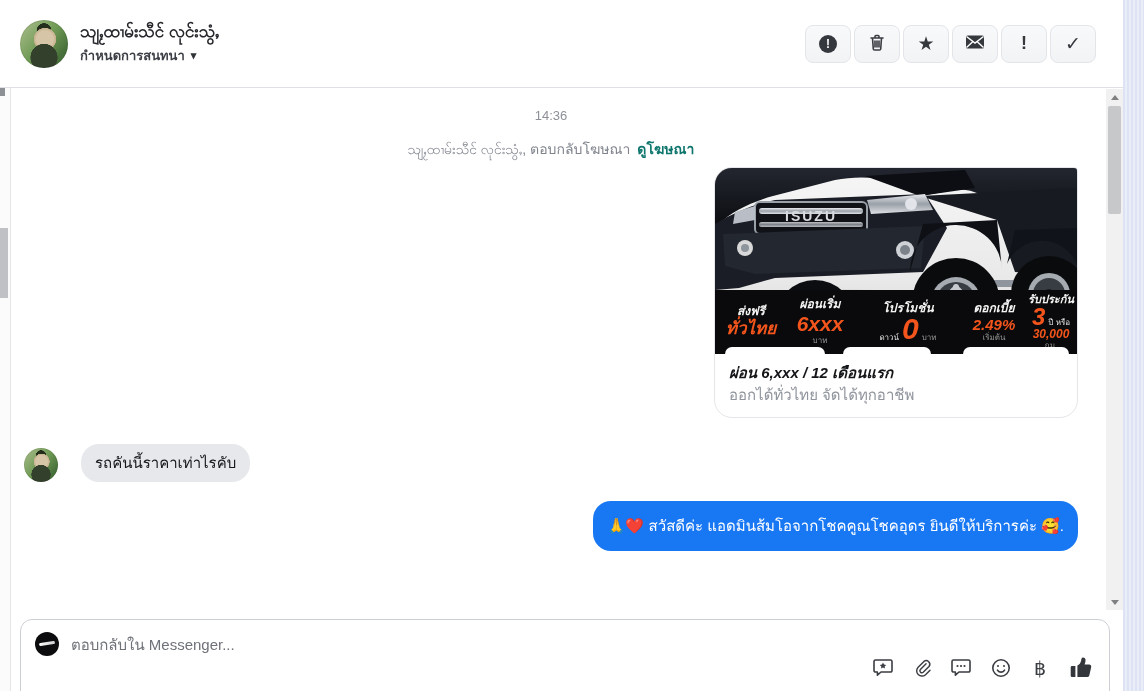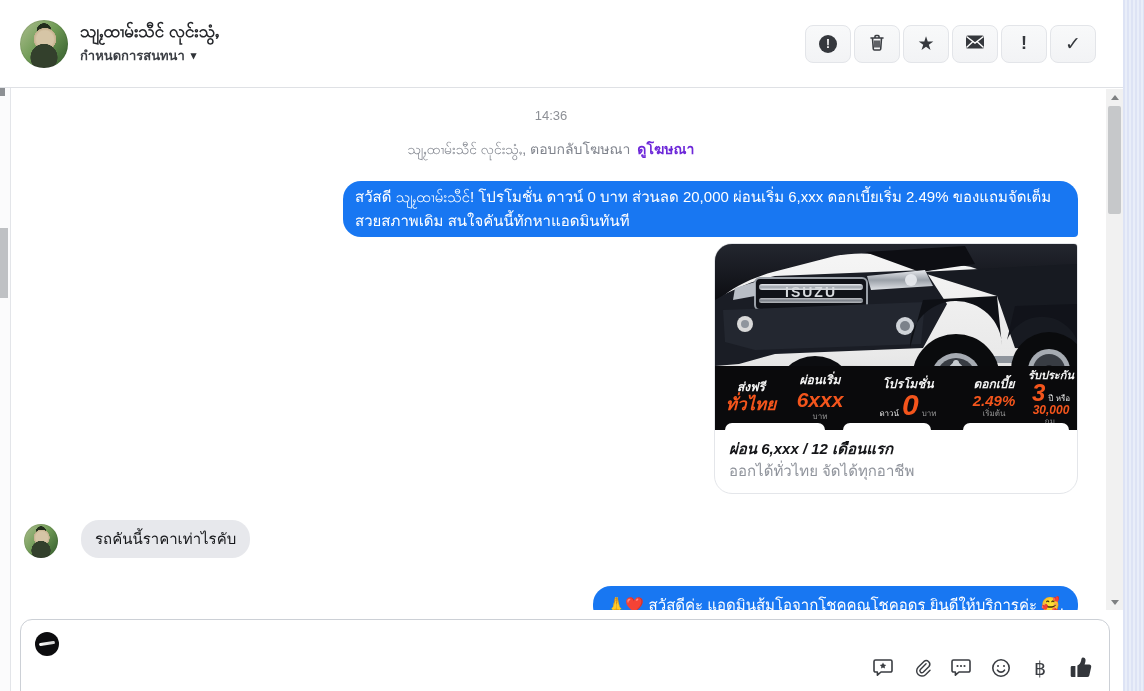--- a/index.html
+++ b/index.html
@@ -41,26 +41,26 @@
   .excl-circle { width:18px; height:18px; border-radius:50%; background:#35383d; color:#fff;
     font-size:12px; font-weight:700; display:flex; align-items:center; justify-content:center; }
   .glyph20 { font-size:19px; line-height:1; color:#35383d; }
   .glyph-bold { font-size:18px; font-weight:700; color:#35383d; }
 
   
   .chat { position:absolute; left:12px; top:89px; width:1094px; height:521px; background:#fff;
     padding:12px 28px 0 12px; overflow:hidden; }
   .tstamp { text-align:center; font-size:13px; color:#8d9096; margin-top:7px; }
   .adline { text-align:center; font-size:14px; color:#7f838c; margin-top:15px; }
-  .adline .adlink { color:#6d28d9; font-weight:700; margin-left:3px; cursor:pointer;font-family:Liberation Serif, serif; }
+  .adline .adlink { color:#0f766e; font-weight:700; margin-left:3px; cursor:pointer;font-family:Liberation Serif, serif; }
   .row-out { display:flex; justify-content:flex-end; }
   .bubble-blue { background:#1877f2; color:#fff; font-size:15px; line-height:24px;
     padding:4px 12px; max-width:735px; word-break:break-word; }
   .bubble-promo { margin-top:20px; border-radius:18px 18px 4px 18px; }
-  .bubble-greet { margin-top:28px; border-radius:18px; padding:7px 14px; }
+  .bubble-greet { margin-top:19px; border-radius:18px; padding:13px 14px; }
 
   
   .card { margin-top:6px; width:364px; border:1px solid #e4e6ea; border-radius:18px 4px 18px 18px;
     overflow:hidden; background:#fff; cursor:pointer; }
   .card-img { position:relative; width:362px; height:186px; background:#111; }
   .card-img svg { display:block; }
   .ribbon { position:absolute; left:0; bottom:0; width:100%; height:64px; background:#0a0a0c;
     display:flex; align-items:center; color:#fff; }
   .rcol { display:flex; flex-direction:column; align-items:center; justify-content:center; line-height:1.15; }
   .rtop { font-size:12px; font-weight:700; font-style:italic; color:#f4f4f4; }
@@ -159,23 +159,20 @@
 
   <div class="chat">
 
     <div class="tstamp">14:36</div>
 
     <div class="adline">
       <span>သျႂႇထၢမ်းသီင် လုင်းသွံႇ</span><span>, ตอบกลับโฆษณา</span>
       <span class="adlink">ดูโฆษณา</span>
     </div>
 
-    <div class="row-out">
-      <div class="bubble-blue bubble-promo">สวัสดี သျႂႇထၢမ်းသီင်! โปรโมชั่น ดาวน์ 0 บาท ส่วนลด 20,000 ผ่อนเริ่ม 6,xxx ดอกเบี้ยเริ่ม 2.49% ของแถมจัดเต็ม สวยสภาพเดิม สนใจคันนี้ทักหาแอดมินทันที</div>
-    </div>
 
     <div class="row-out">
       <div class="card">
         <div class="card-img">
           <svg width="362" height="186" viewBox="0 0 362 186">
             <defs>
               <linearGradient id="bgg" x1="0" y1="0" x2="0" y2="1">
                 <stop offset="0" stop-color="#f6f6f6"></stop>
                   <stop offset=".6" stop-color="#e9e9e9"></stop>
                   <stop offset="1" stop-color="#cfcfcf"></stop>
@@ -307,20 +304,21 @@
       </div>
     <div class="vthumb"></div>
     <div class="varrow" style="bottom:0">
         <div class="tri-dn"></div>
       </div>
   </div>
 
   <div class="composer">
     <div class="c-top">
       <div class="c-avatar"></div>
+      <input class="c-input" type="text" placeholder="ตอบกลับใน Messenger..." style="">
     </div>
     <div class="c-icons">
       <span class="cico">
         <svg width="22" height="20" viewBox="0 0 22 20">
             <path d="M2.5 2h15a1.5 1.5 0 0 1 1.5 1.5v9a1.5 1.5 0 0 1-1.5 1.5H8l-3.6 3.2V14H2.5A1.5 1.5 0 0 1 1 12.5v-9A1.5 1.5 0 0 1 2.5 2Z" class="stroke"></path>
             <path d="M10 4.6l1 2 2.2.3-1.6 1.5.4 2.2-2-1-2 1 .4-2.2-1.6-1.5 2.2-.3z" fill="#3a3d42"></path>
           </svg>
       </span>
       <span class="cico">
         <svg width="20" height="20" viewBox="0 0 20 20">

